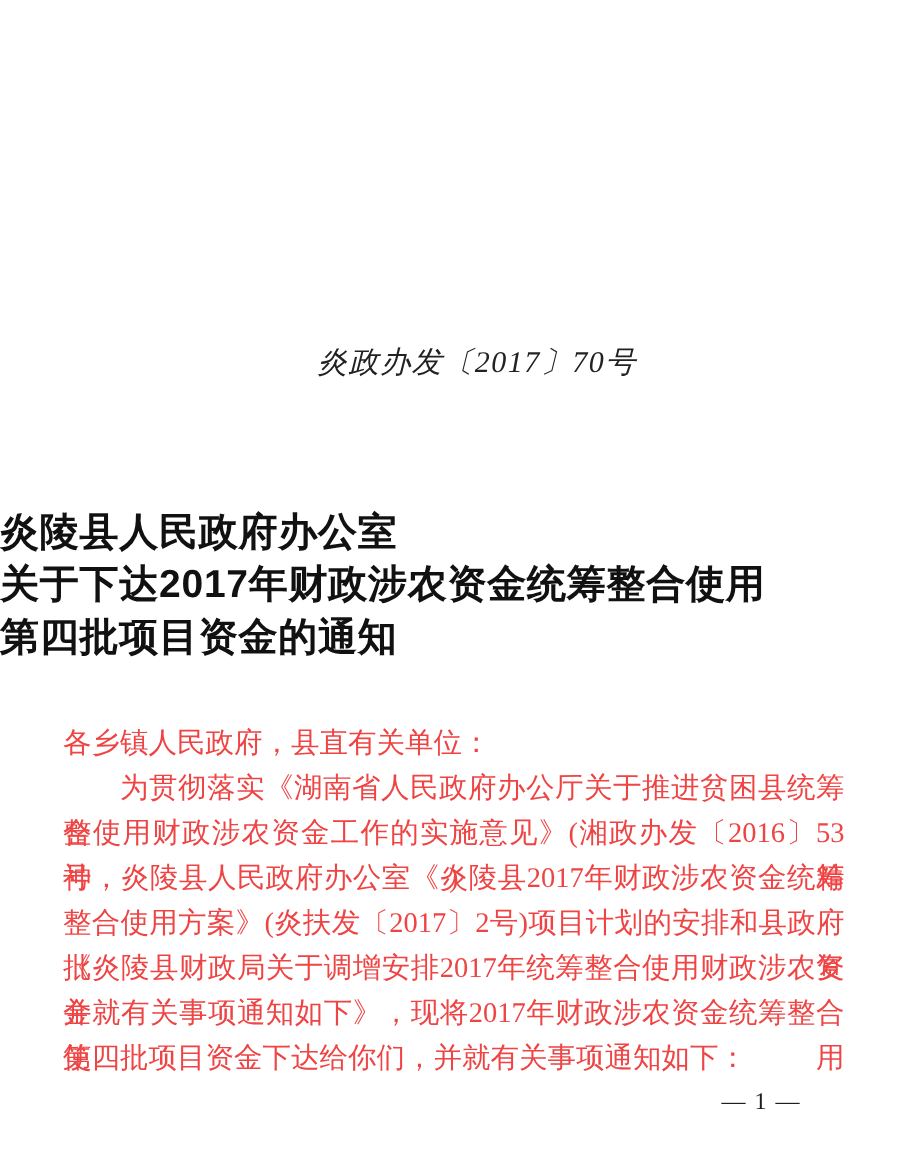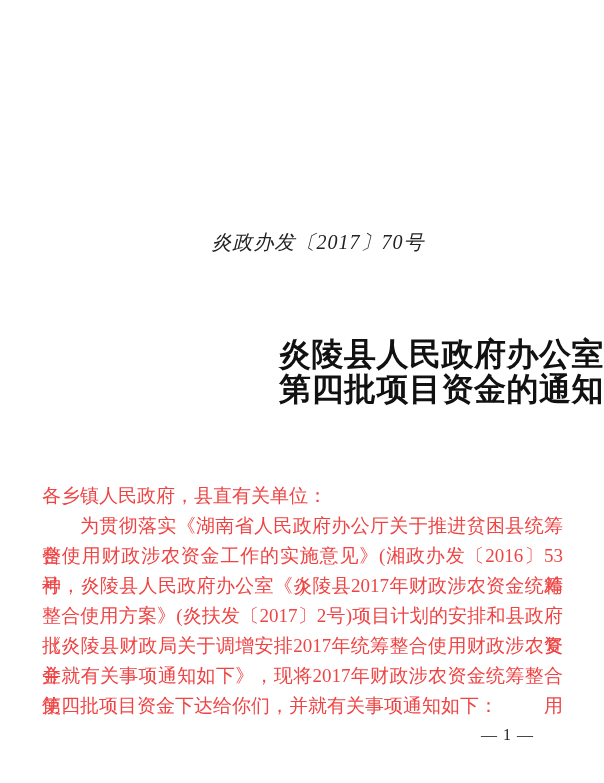--- a/index.html
+++ b/index.html
@@ -29,24 +29,24 @@
     font-family: "Liberation Serif", "DejaVu Serif", serif;
     color: #222222;
     letter-spacing: 1px;
   }
   
   .title-block {
     position: absolute;
     top: 337px;
     left: 0;
     width: 100%;
-    text-align: right;
+    text-align: left;
     font-family: "Liberation Sans", "DejaVu Sans", sans-serif;
     font-weight: 700;
-    font-size: 32px;
+    font-size: 26px;
     line-height: 35px;
     color: #111111;
     letter-spacing: 0.5px;
   }
   .title-line { display: block; }
   
   .body-block {
     position: absolute;
     top: 481px;
     left: 42px;
@@ -82,20 +82,21 @@
 </style>
 </head>
 <body>
 
 <div class="page">
 
   <div class="doc-number">炎政办发〔2017〕70号</div>
 
   <div class="title-block">
     <span class="title-line">炎陵县人民政府办公室</span>
+    <span class="title-line">关于下达2017年财政涉农资金统筹整合使用</span>
     <span class="title-line">第四批项目资金的通知</span>
   </div>
 
   <div class="body-block">
     <div class="body-line">各乡镇人民政府，县直有关单位：</div>
     <div class="body-line jl indent">为贯彻落实《湖南省人民政府办公厅关于推进贫困县统筹整</div>
     <div class="body-line jl">合使用财政涉农资金工作的实施意见》(湘政办发〔2016〕53号)精</div>
     <div class="body-line jl">神，炎陵县人民政府办公室《炎陵县2017年财政涉农资金统筹</div>
     <div class="body-line jl">整合使用方案》(炎扶发〔2017〕2号)项目计划的安排和县政府批复</div>
     <div class="body-line jl">《炎陵县财政局关于调增安排2017年统筹整合使用财政涉农资金</div>

